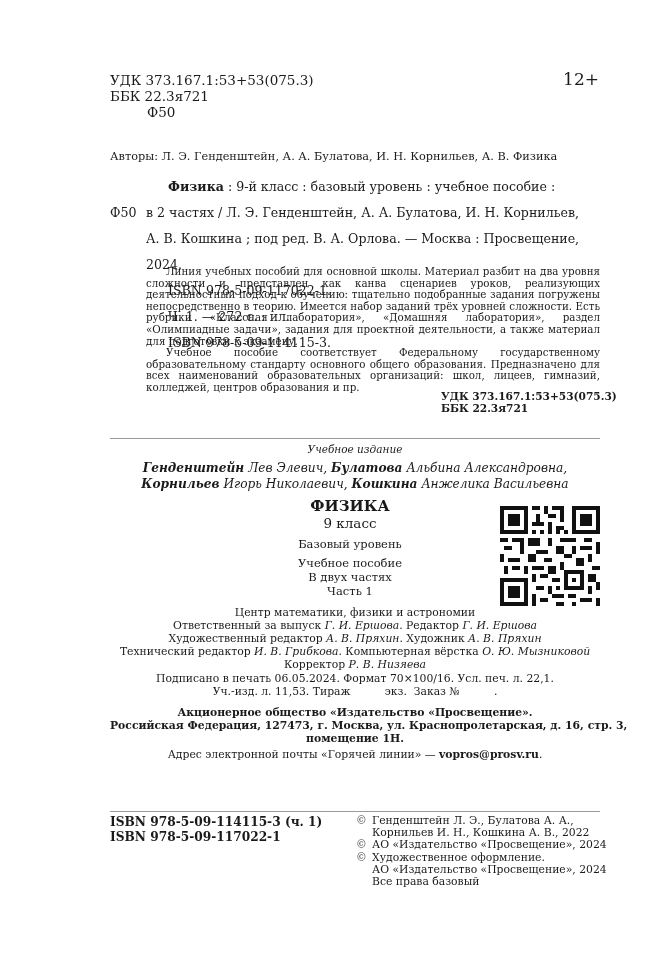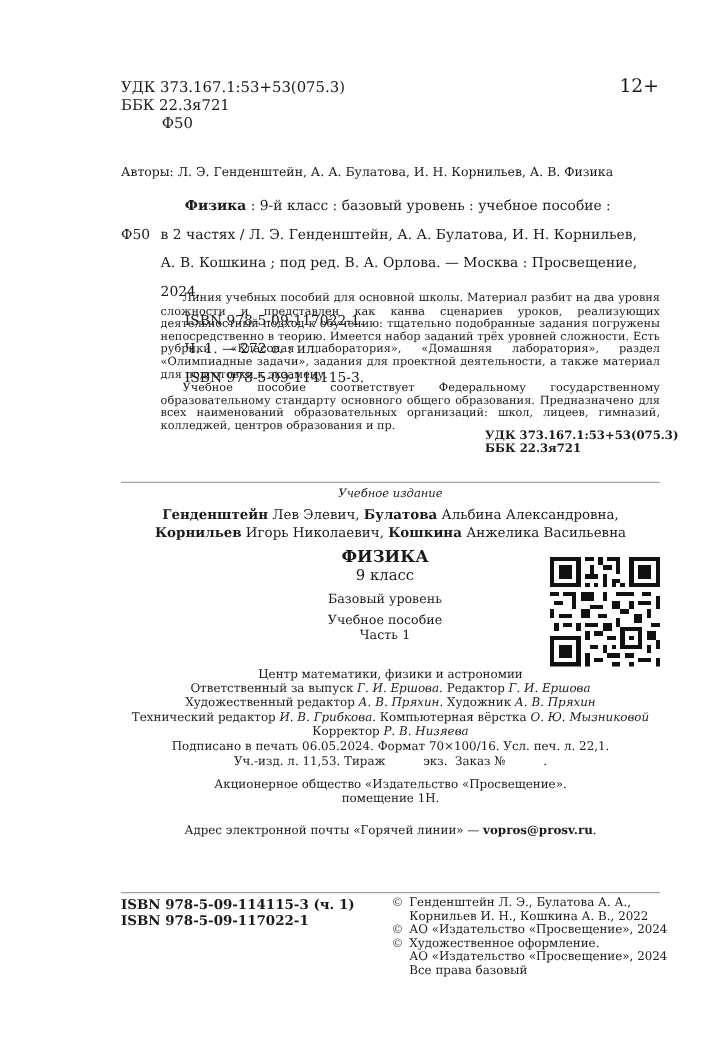--- a/index.html
+++ b/index.html
@@ -28,36 +28,36 @@
     .annot { left: 146px; top: 266px; width: 454px; font-size: 10.3px; line-height: 11.6px; text-align: justify; }
     .annot p { margin: 0; text-indent: 20px; }
     .udk-right { left: 441px; top: 390px; font-size: 10.6px; line-height: 12px; font-weight: bold; white-space: nowrap; }
 
     .rule { left: 110px; width: 490px; height: 0; border-top: 1.2px solid #9a9a9a; }
     .rule1 { top: 438px; }
     .rule2 { top: 811px; }
 
     .center-block { left: 110px; width: 490px; text-align: center; }
     .edition-type { top: 443px; font-size: 10.5px; font-style: italic; }
-    .fullauthors { top: 460px; font-size: 12.2px; line-height: 16px; }
+    .fullauthors { top: 460px; font-size: 12.2px; line-height: 16px; font-style: italic; }
     .fullauthors b { font-weight: bold; }
 
     .titleblock { left: 250px; width: 200px; top: 498px; text-align: center; }
     .titleblock .t1 { font-size: 15px; font-weight: bold; line-height: 17px; }
     .titleblock .t2 { font-size: 13.5px; line-height: 17px; }
     .titleblock .t3 { font-size: 11.5px; line-height: 14px; margin-top: 5px; }
     .titleblock .t4 { font-size: 11.5px; line-height: 14px; margin-top: 5px; }
     .titleblock .t5, .titleblock .t6 { font-size: 11.5px; line-height: 14px; }
 
     .qr { left: 500px; top: 506px; width: 100px; height: 100px; }
 
     .staff { top: 606px; font-size: 10.8px; line-height: 13px; }
     .staff i { font-style: italic; margin-top: 35px; }
     .print { top: 672px; font-size: 10.8px; line-height: 13px; }
-    .publisher { top: 706px; font-size: 10.8px; line-height: 13px; }
+    .publisher { top: 706px; font-size: 10.8px; line-height: 13px; font-weight: bold; }
     .hotline { top: 748px; font-size: 10.8px; }
     .hotline b { font-weight: bold; }
 
     .isbn-bottom { left: 110px; top: 815px; font-size: 12.2px; line-height: 14.5px; font-weight: bold; white-space: nowrap; }
     .copyright { left: 356px; top: 815px; font-size: 10.8px; line-height: 12.2px; }
     .copyright .row { display: flex; }
     .copyright .sym { width: 16px; color: #444; }
     .copyright .txt { white-space: nowrap; }
   </style>
 </head>
@@ -104,20 +104,21 @@
   <div>
     <b>Корнильев</b> <span>Игорь Николаевич</span>, <b>Кошкина</b> <span>Анжелика Васильевна</span>
   </div>
 </div>
 
 <div class="abs titleblock">
   <div class="t1">ФИЗИКА</div>
   <div class="t2">9 класс</div>
   <div class="t3">Базовый уровень</div>
   <div class="t4">Учебное пособие</div>
+  <div class="t5">В двух частях</div>
   <div class="t6">Часть 1</div>
 </div>
 
 <div class="abs qr">
   <svg width="100" height="100" viewBox="0 0 25 25" shape-rendering="crispEdges">
     <rect width="25" height="25" fill="#fff"></rect>
     <g fill="#111">
 
       <path d="M0 0h7v7H0zM1 1v5h5V1zM2 2h3v3H2z" fill-rule="evenodd"></path>
       <path d="M18 0h7v7h-7zM19 1v5h5V1zM20 2h3v3h-3z" fill-rule="evenodd"></path>
@@ -195,20 +196,21 @@
   <div><span>Корректор </span><i>Р. В. Низяева</i></div>
 </div>
 
 <div class="abs center-block print">
   <div>Подписано в печать 06.05.2024. Формат 70×100/16. Усл. печ. л. 22,1.</div>
   <div style="white-space:pre">Уч.-изд. л. 11,53. Тираж          экз.  Заказ №          .</div>
 </div>
 
 <div class="abs center-block publisher">
   <div>Акционерное общество «Издательство «Просвещение».</div>
+  <div style="white-space:nowrap">Российская Федерация, 127473, г. Москва, ул. Краснопролетарская, д. 16, стр. 3,</div>
   <div>помещение 1Н.</div>
 </div>
 
 <div class="abs center-block hotline">
   <span>Адрес электронной почты «Горячей линии» — </span><b>vopros@prosv.ru</b><span>.</span>
 </div>
 
 <div class="abs rule rule2"></div>
 
 <div class="abs isbn-bottom">

